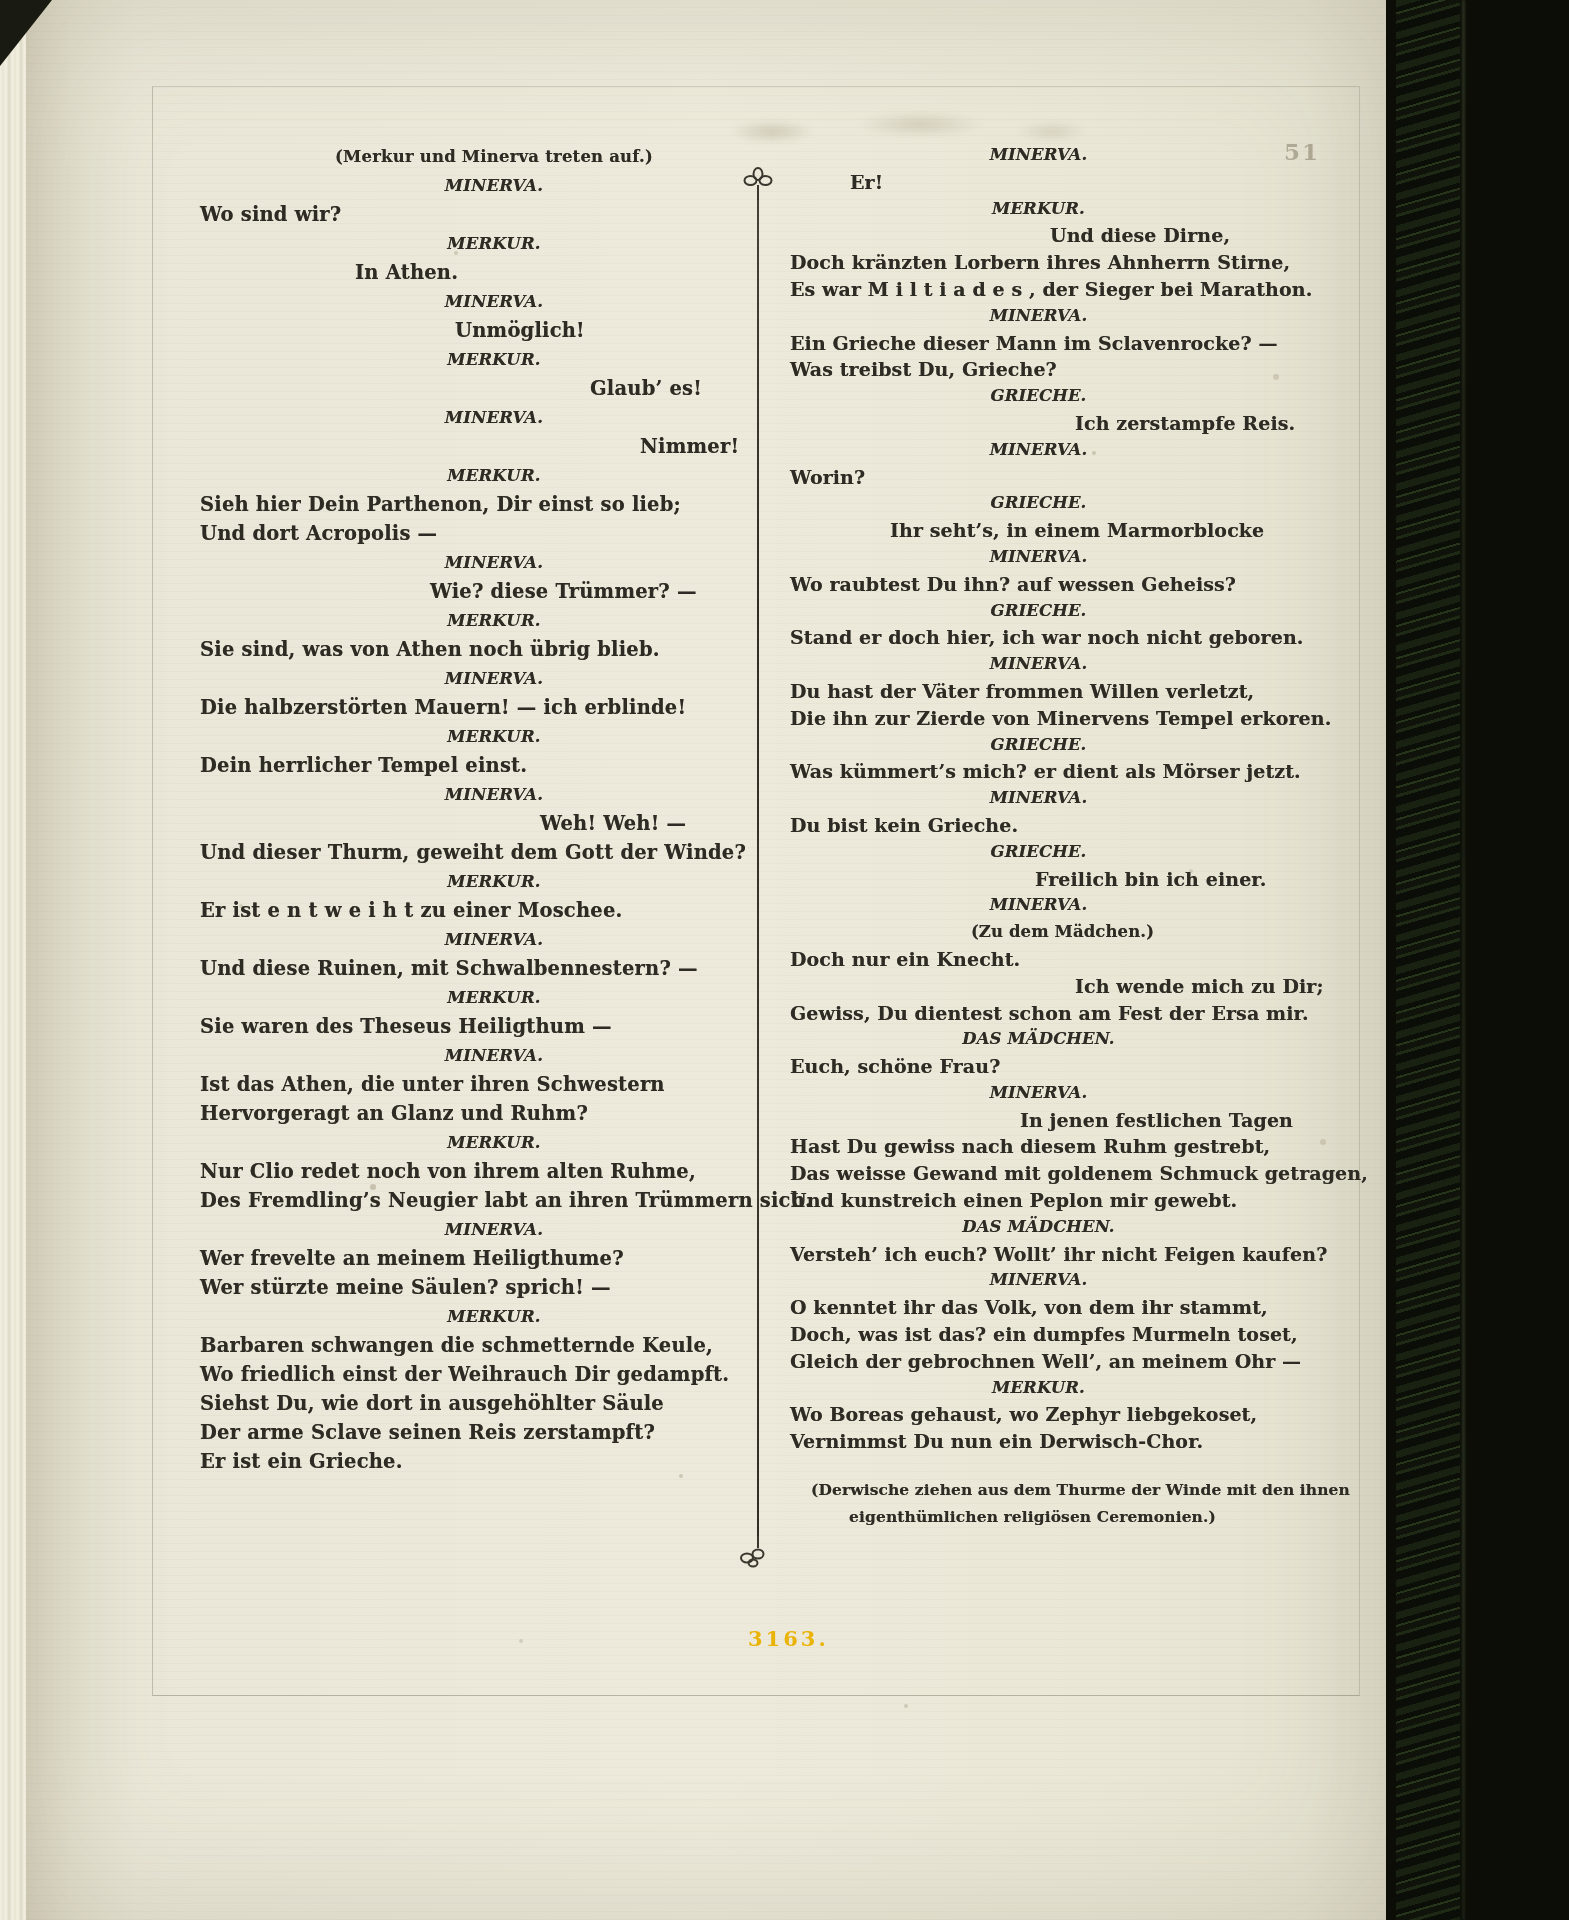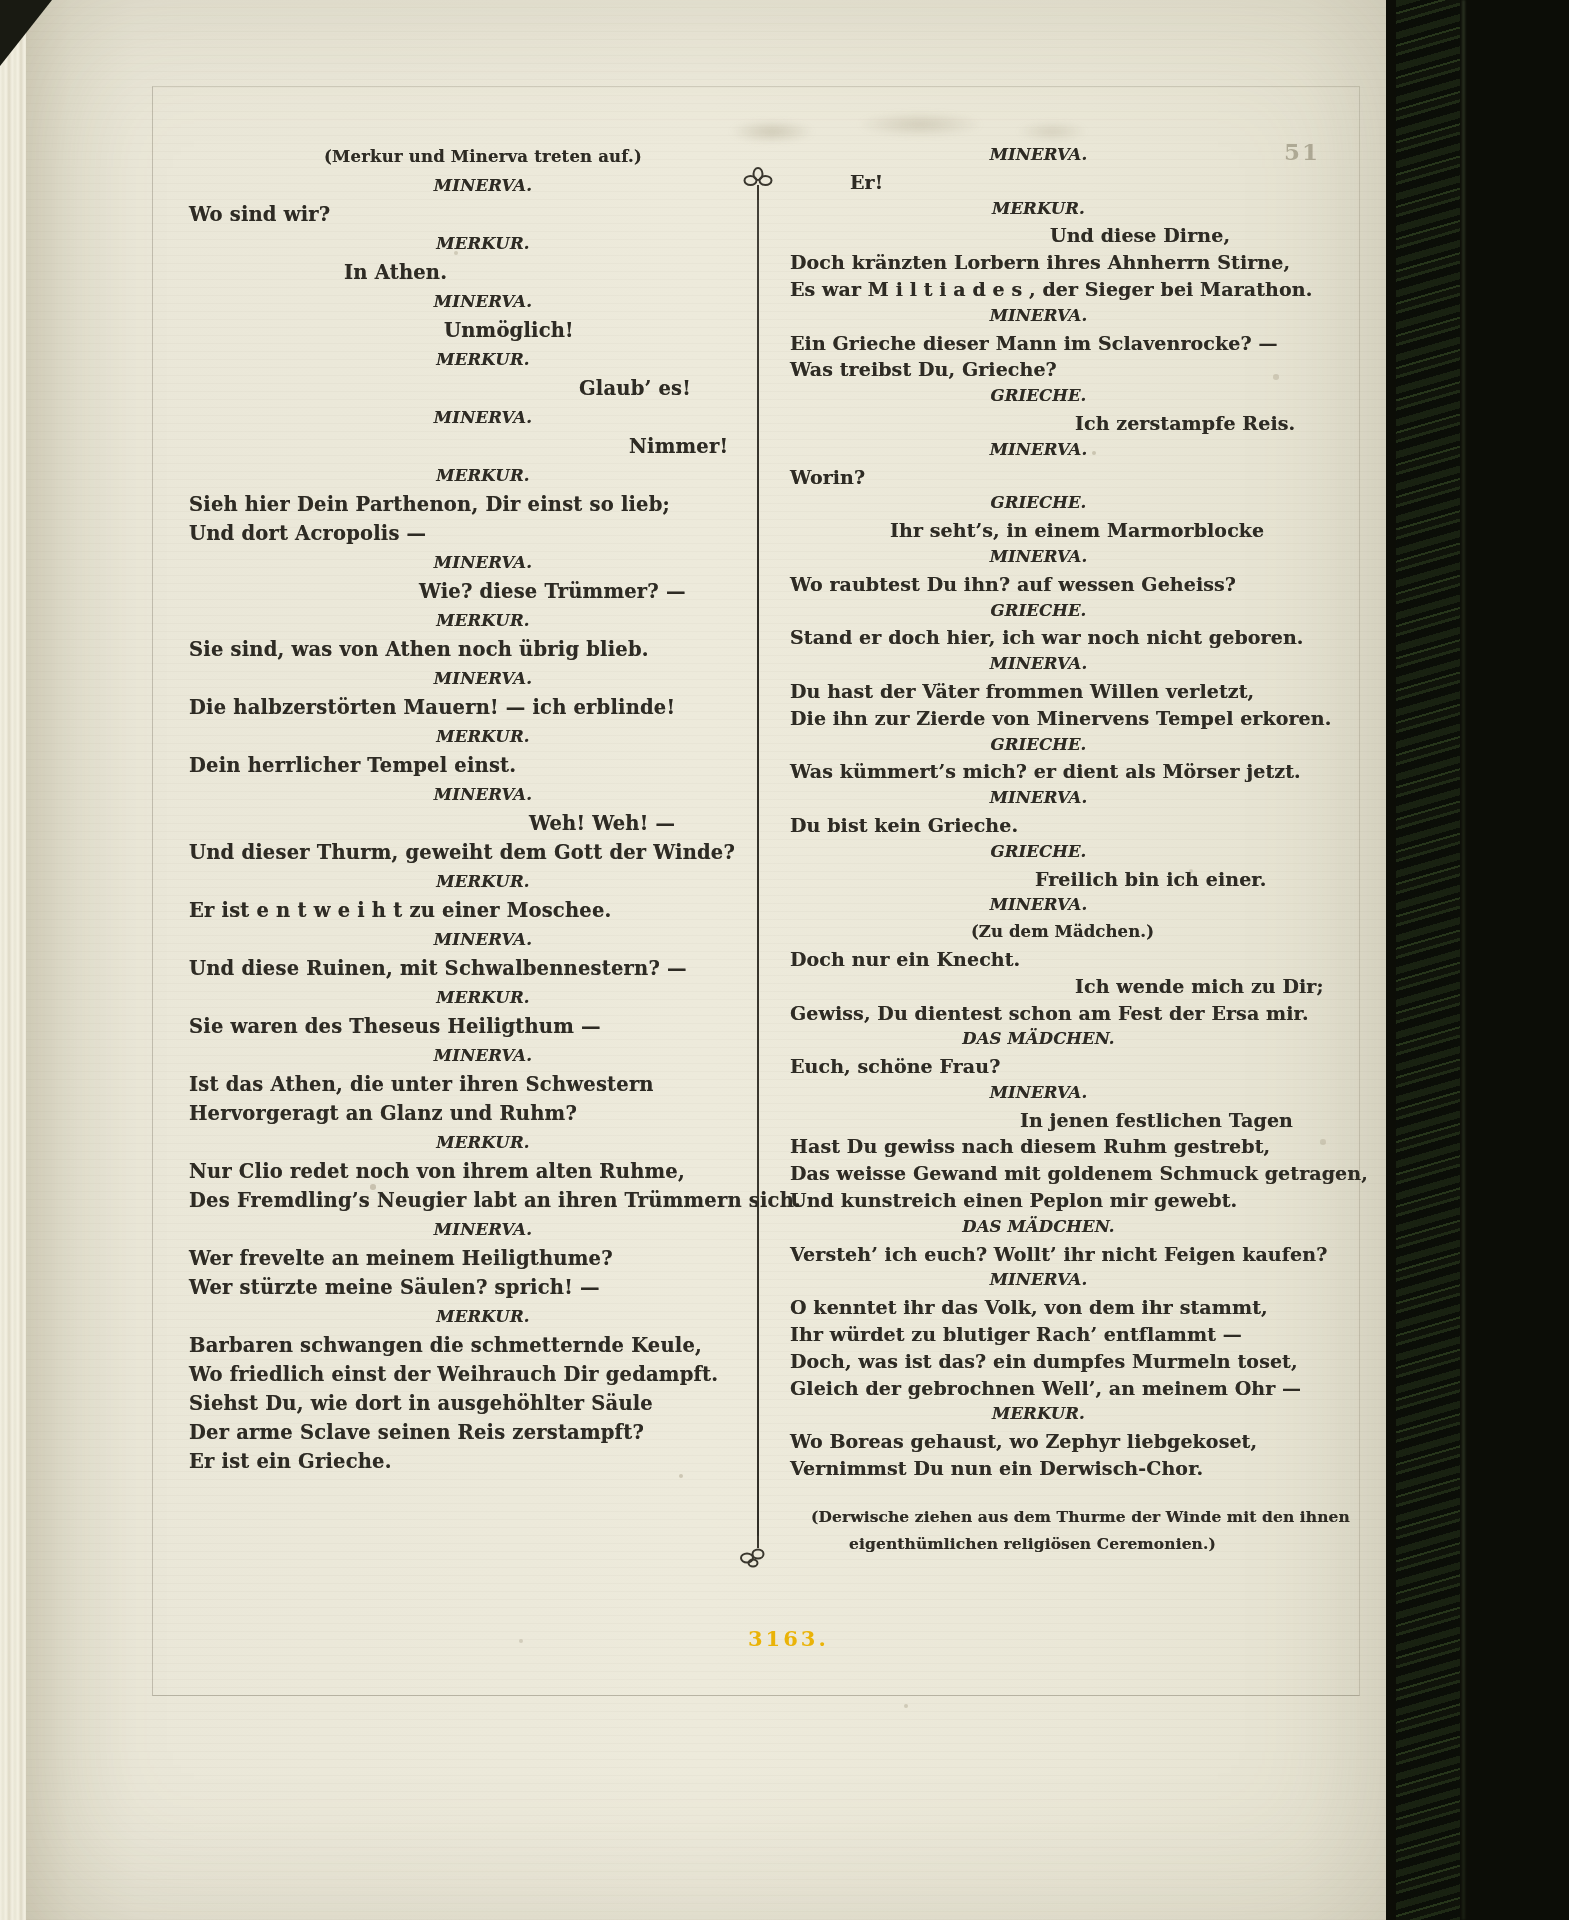--- a/index.html
+++ b/index.html
@@ -85,21 +85,21 @@
   
   .divider{
     position:absolute;left:757px;top:200px;width:2px;height:1342px;
     background:linear-gradient(180deg,#45423a,#2f2d26 30%,#3b382f 70%,#2f2d26);
   }
   .orn{position:absolute;}
   
   .col{position:absolute;color:#2e2b24;}
   .ln{white-space:nowrap;font-weight:700;
       text-shadow:0 0 .5px rgba(46,43,36,.55);}
-  .col-left{left:189px;top:142px;width:460px;}
+  .col-left{left:200px;top:142px;width:460px;}
   .col-left .ln{line-height:29px;font-size:19.5px;letter-spacing:.2px;}
   .col-right{left:790px;top:142px;width:545px;}
   .col-right .ln{line-height:26.8px;font-size:19px;letter-spacing:.1px;}
   .t-head{font-style:italic;font-size:16.5px !important;letter-spacing:3px;
           text-align:center;}
   .col-left  .t-head{padding-left:128px;}
   .col-right .t-head{padding-right:48px;}
   .t-stage{font-size:16.5px !important;text-align:center;}
   .col-left .t-stage{padding-left:128px;}
   .t-note{font-size:15.5px !important;margin-left:21px;}
@@ -237,21 +237,20 @@
     <div class="ln t-line">Euch, schöne Frau?</div>
     <div class="ln t-head">MINERVA.</div>
     <div class="ln t-line" style="margin-left: 230px;">In jenen festlichen Tagen</div>
     <div class="ln t-line">Hast Du gewiss nach diesem Ruhm gestrebt,</div>
     <div class="ln t-line">Das weisse Gewand mit goldenem Schmuck getragen,</div>
     <div class="ln t-line">Und kunstreich einen Peplon mir gewebt.</div>
     <div class="ln t-head">DAS MÄDCHEN.</div>
     <div class="ln t-line">Versteh’ ich euch? Wollt’ ihr nicht Feigen kaufen?</div>
     <div class="ln t-head">MINERVA.</div>
     <div class="ln t-line">O kenntet ihr das Volk, von dem ihr stammt,</div>
-    <div class="ln t-line">Ihr würdet zu blutiger Rach’ entflammt —</div>
     <div class="ln t-line">Doch, was ist das? ein dumpfes Murmeln toset,</div>
     <div class="ln t-line">Gleich der gebrochnen Well’, an meinem Ohr —</div>
     <div class="ln t-head">MERKUR.</div>
     <div class="ln t-line">Wo Boreas gehaust, wo Zephyr liebgekoset,</div>
     <div class="ln t-line">Vernimmst Du nun ein Derwisch-Chor.</div>
     <div class="ln t-note" style="margin-top: 22px;">(Derwische ziehen aus dem Thurme der Winde mit den ihnen</div>
     <div class="ln t-notec">eigenthümlichen religiösen Ceremonien.)</div>
   </div>
 
 <div class="plate-number">3163.</div>

